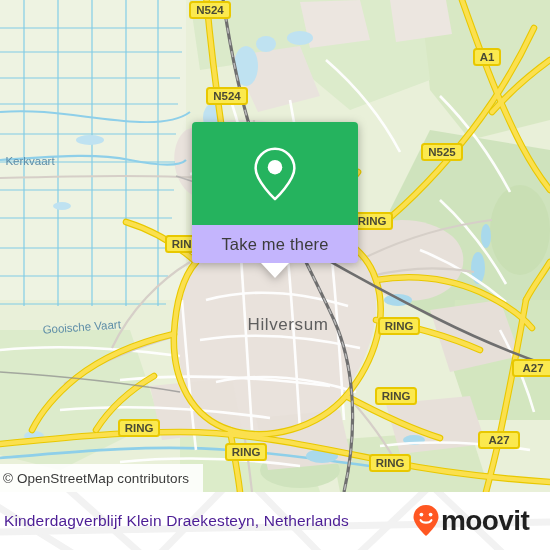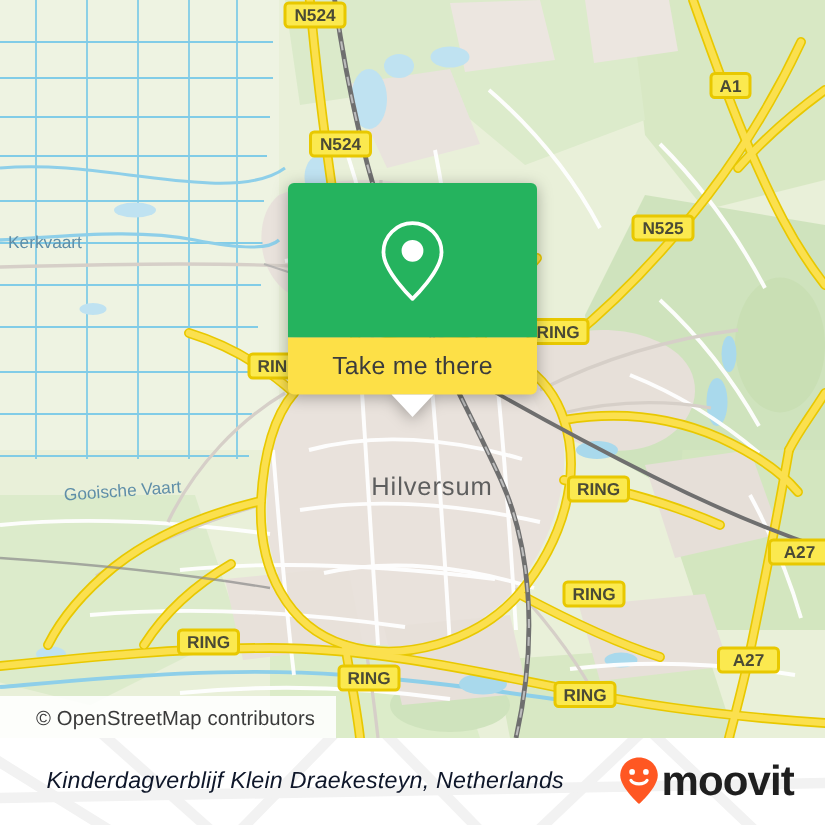--- a/index.html
+++ b/index.html
@@ -24,21 +24,21 @@
     overflow: hidden;
     background: #e9f0d9;
   }
   .map svg { display: block; width: 550px; height: 492px; }
 
   
   .attrib {
     position: absolute;
     left: 0; top: 464px;
     height: 28px;
-    padding: 0 14px 0 24px;
+    padding: 0 14px 0 3px;
     display: flex; align-items: center;
     background: rgba(255,255,255,0.88);
     font-size: 13.5px;
     color: #3a3a3a;
     letter-spacing: 0.1px;
     z-index: 30;
   }
 
   
   .callout {
@@ -49,21 +49,21 @@
     filter: drop-shadow(0 2px 5px rgba(0,0,0,0.30));
   }
   .callout-green {
     height: 103px;
     background: #25b35e;
     border-radius: 4px 4px 0 0;
     display: flex; align-items: center; justify-content: center;
   }
   .callout-white {
     height: 38px;
-    background: #fde047;
+    background: #c4b5fd;
     border-radius: 0 0 4px 4px;
     display: flex; align-items: center; justify-content: center;
   }
   .callout-label {
     font-size: 16.5px;
     color: #3c3c3c;
     letter-spacing: 0.2px;
     white-space: nowrap;
   }
   .callout-tail {
@@ -83,26 +83,25 @@
     left: 0; top: 492px;
     width: 550px; height: 58px;
     background: #ffffff;
     display: flex; align-items: center;
     z-index: 30;
     overflow: hidden;
   }
   .footer-bg { position: absolute; left:0; top:0; width:550px; height:58px; }
   .footer-title {
     position: relative;
-    margin-left: 31px;
+    margin-left: 4px;
     font-size: 15.5px;
-    color: #0f172a;
+    color: #4c1d95;
     white-space: nowrap;
     letter-spacing: 0.15px;
-    font-style: italic;
   }
   .brand {
     position: absolute;
     right: 14px; top: 50%;
     transform: translateY(-50%);
     display: flex; align-items: flex-start;
   }
   .brand svg { display: block; }
 </style>
 </head>

